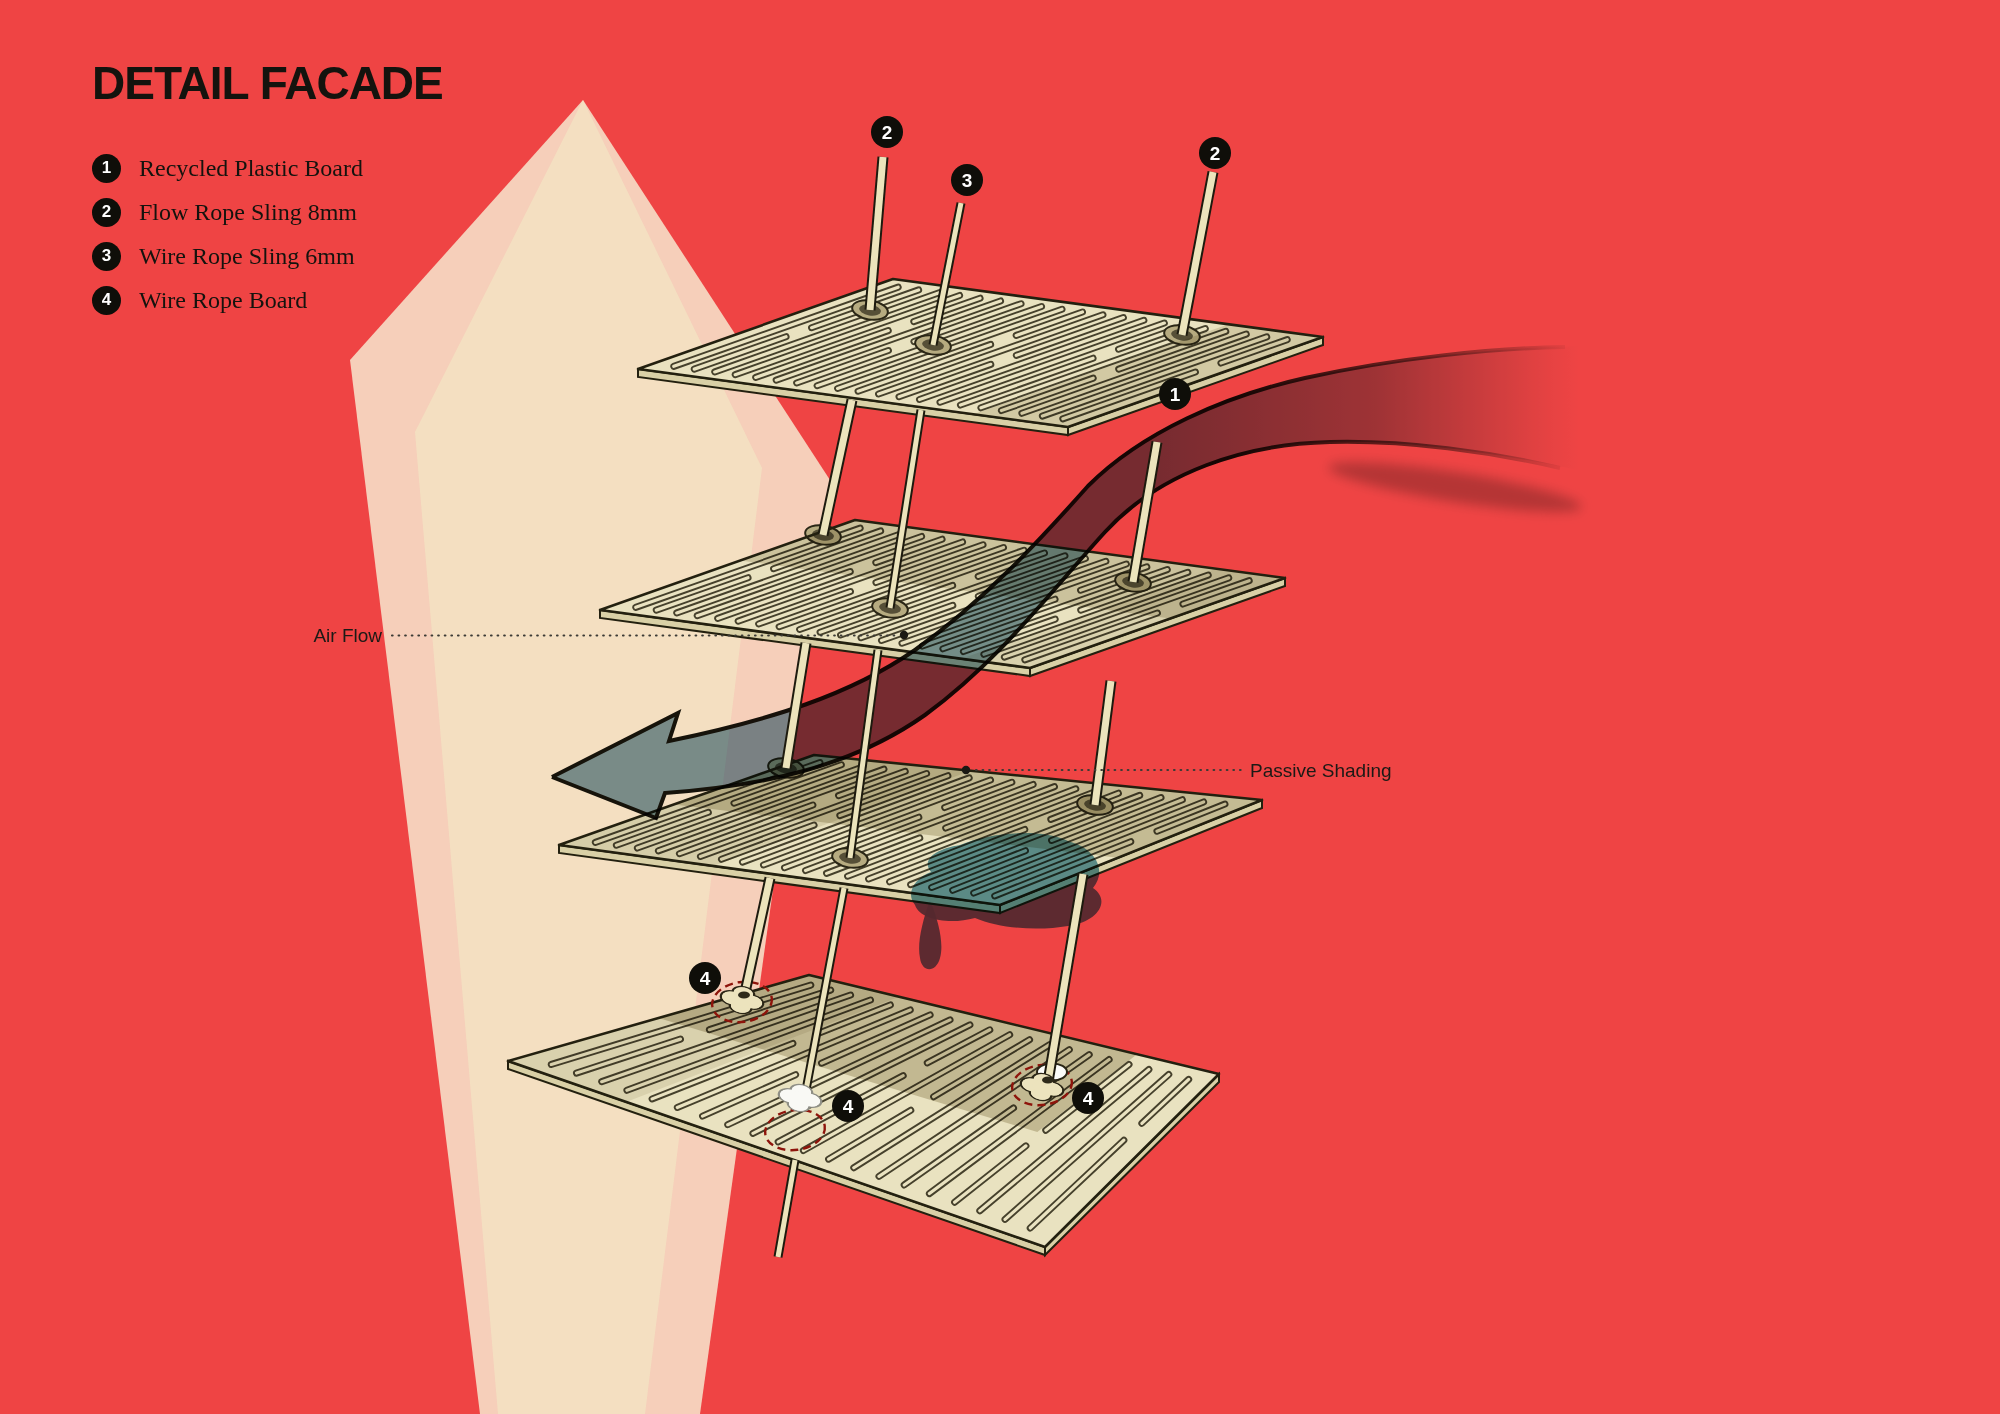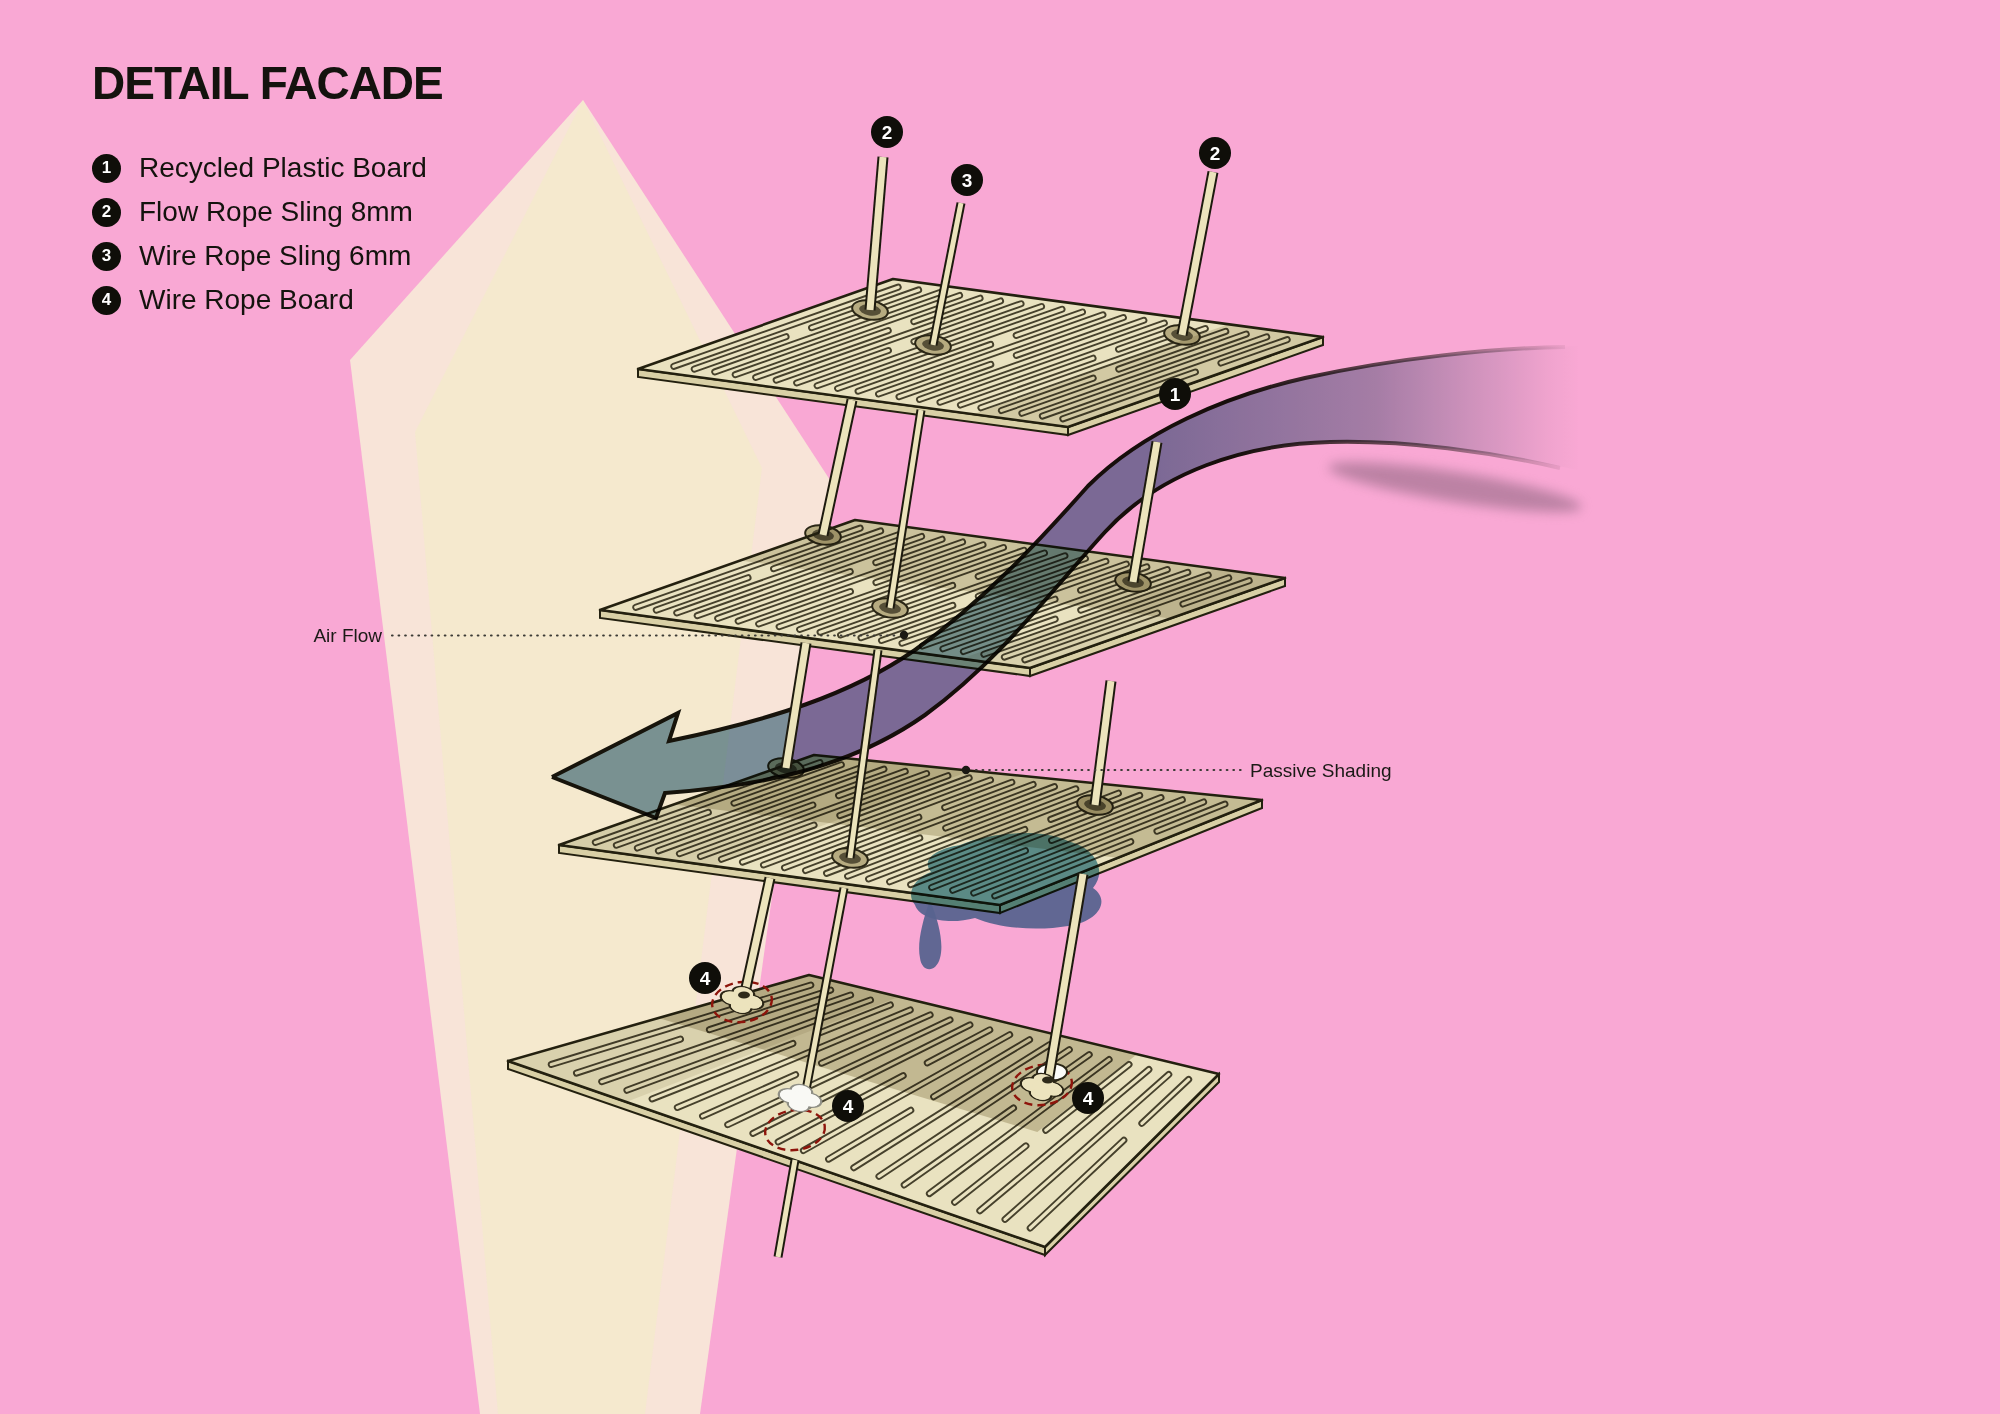--- a/index.html
+++ b/index.html
@@ -1,27 +1,27 @@
 <!DOCTYPE html>
 <html><head>
 <meta charset="utf-8">
 <style>
   html,body{margin:0;padding:0;background:#ffffff;}
-  .stage{position:relative;width:2000px;height:1414px;background:#f9a8d4;overflow:hidden;
+  .stage{position:relative;width:2000px;height:1414px;background:#ef4444;overflow:hidden;
          font-family:"Liberation Sans",sans-serif;}
   .stage svg{position:absolute;left:0;top:0;width:2000px;height:1414px;}
   .hdr{position:absolute;left:92px;top:56px;z-index:5;}
   .hdr h1{margin:0;font-size:46px;font-weight:800;letter-spacing:-1px;color:#14130e;
           font-family:"Liberation Sans",sans-serif;}
   .legend{list-style:none;margin:36px 0 0 0;padding:0;}
   .legend li{display:flex;align-items:center;height:44px;}
   .lbadge{width:29px;height:29px;border-radius:50%;background:#0f0e09;color:#fff;
           display:inline-flex;align-items:center;justify-content:center;
           font-size:17px;font-weight:700;flex:0 0 29px;}
-  .ltext{margin-left:18px;font-size:28px;font-weight:500;color:#14130e;}
+  .ltext{margin-left:18px;font-size:24px;font-weight:500;color:#14130e;font-family:Liberation Serif, serif;}
 </style>
 </head>
 <body>
 
 <div class="stage">
 
   <div class="hdr">
     <h1>DETAIL FACADE</h1>
     <ul class="legend">
         <li>

